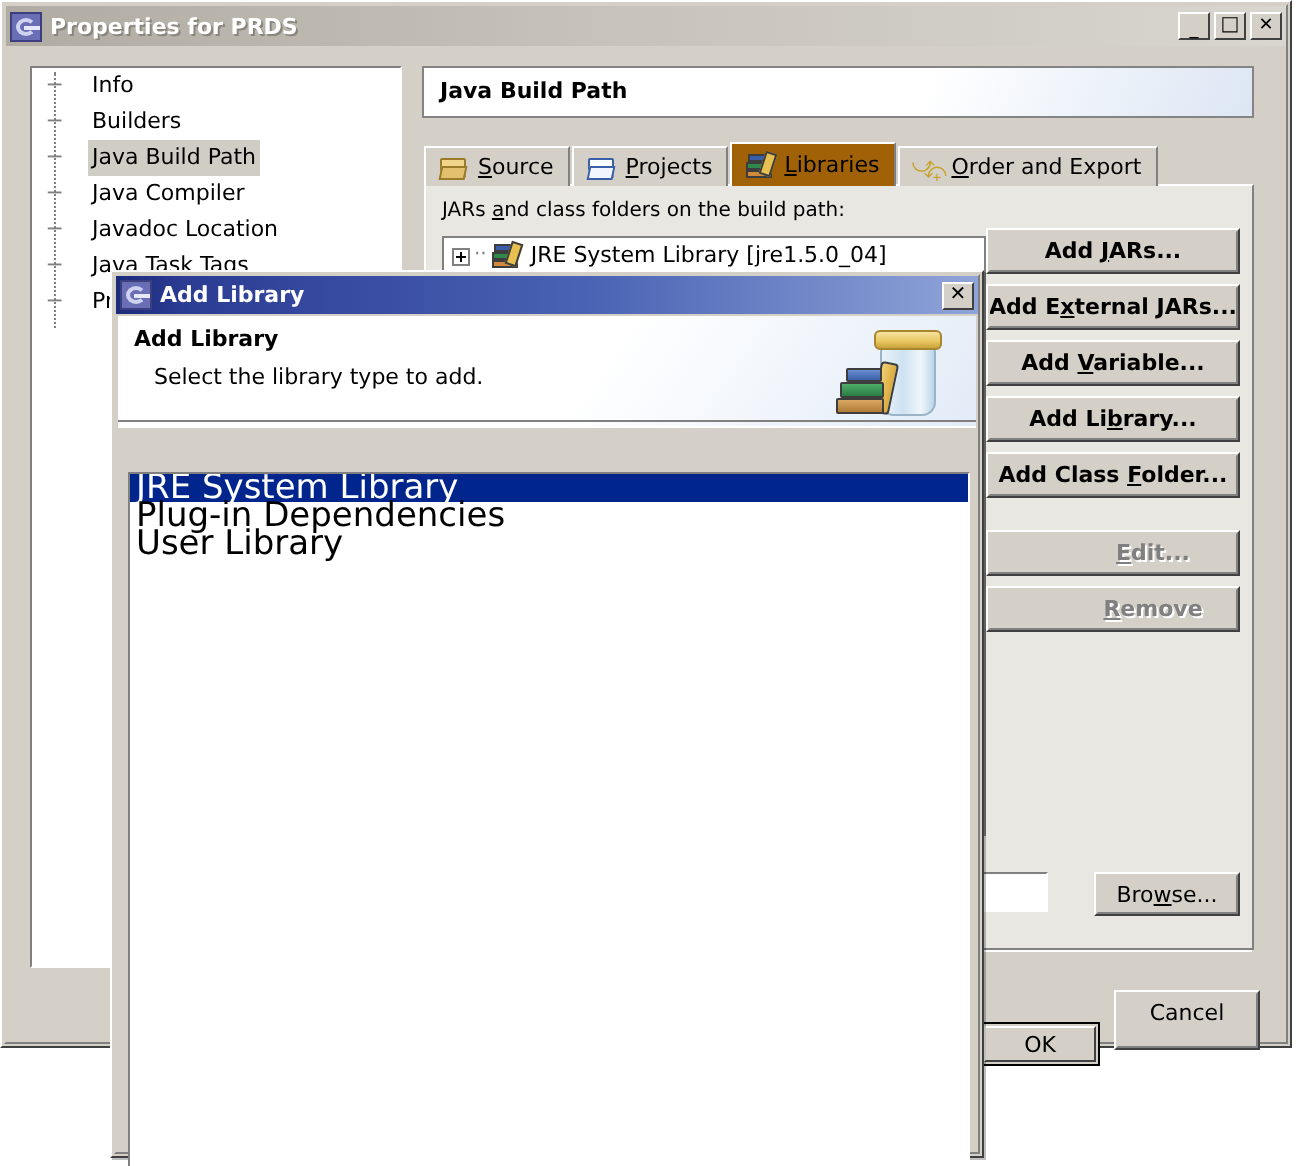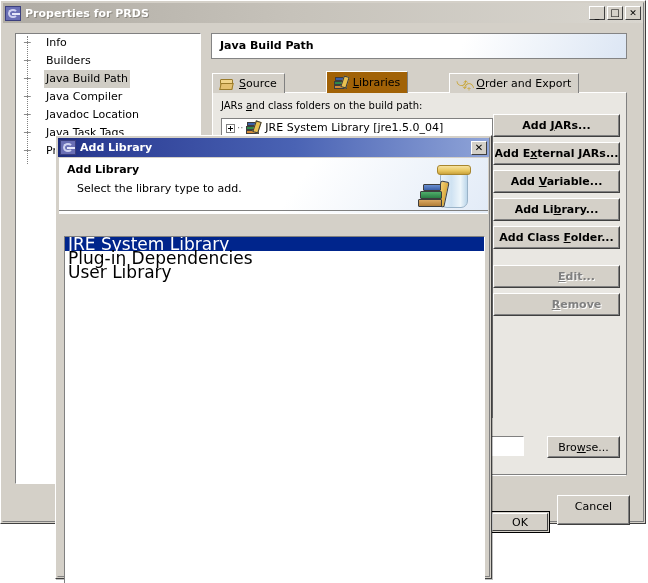--- a/index.html
+++ b/index.html
@@ -153,21 +153,20 @@
   }
 
   
   .tabs {
     position: absolute;
     left: 211px; top: 70px;
     display: flex;
     align-items: flex-end;
     height: 22px;
     z-index: 3;
-    gap: 40px;
   }
   .tab {
     height: 20px;
     display: flex;
     align-items: center;
     padding: 0 7px 0 6px;
     background: #d4d0c8;
     border: 1px solid #ffffff;
     border-right-color: #808080;
     border-bottom: none;
@@ -547,20 +546,26 @@
 
   <div class="page-title">Java Build Path</div>
 
   <div class="tabs">
     <div class="tab">
       <span class="ticon">
           <span class="ic-folder-open"></span>
         </span>
       <span><u>S</u><span>ource</span></span>
     </div>
+    <div class="tab">
+      <span class="ticon">
+          <span class="ic-folder-blue"></span>
+        </span>
+      <span><u>P</u><span>rojects</span></span>
+    </div>
     <div class="tab active">
       <span class="ticon">
         <span class="books-icon"><i class="bk1"></i><i class="bk2"></i><i class="bk3"></i><i class="bkm"></i></span>
       </span>
       <span><u>L</u><span>ibraries</span></span>
     </div>
     <div class="tab">
       <span class="ticon">
         <span class="ic-arrows">
             <span class="a1">⤻</span>

